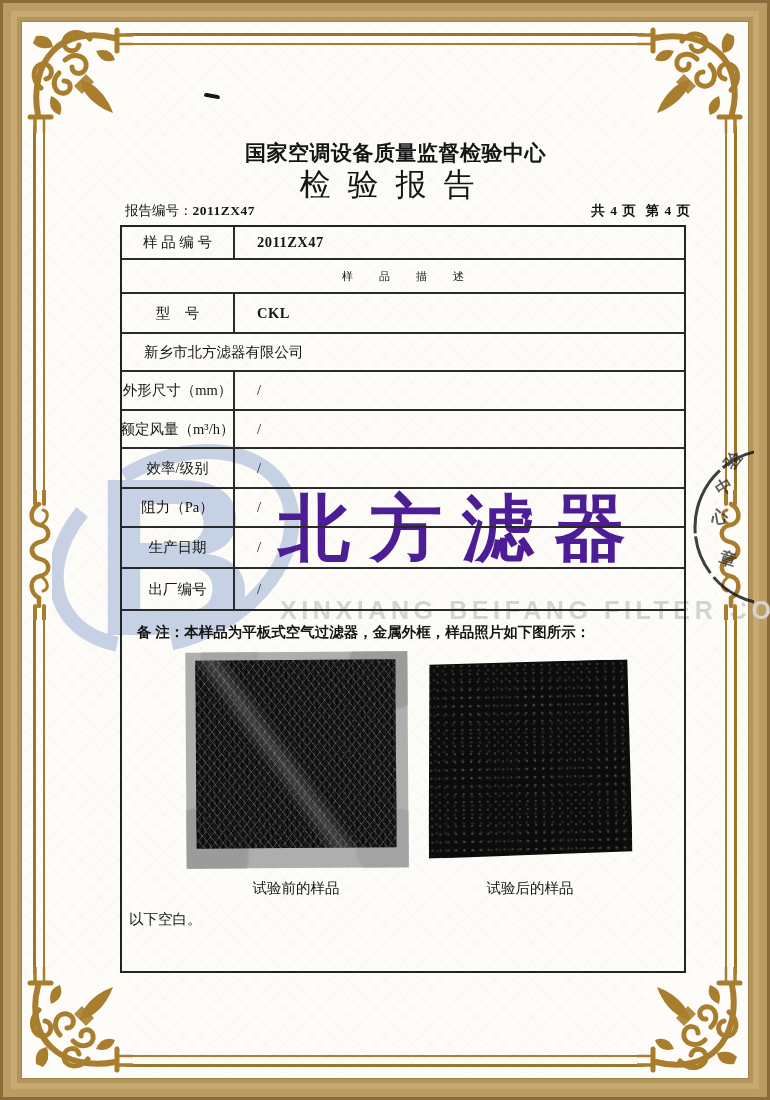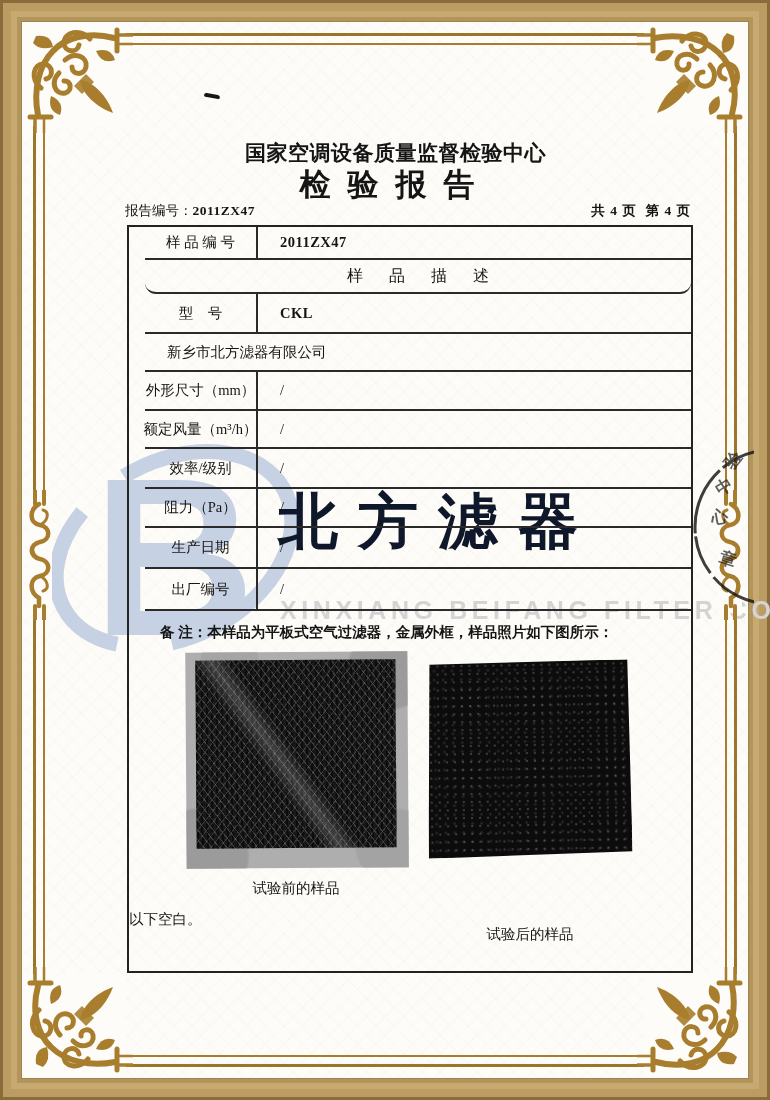--- a/index.html
+++ b/index.html
@@ -24,43 +24,43 @@
   .corner.tr{right:18px;top:18px;transform:rotate(90deg)}
   .corner.br{right:18px;bottom:18px;transform:rotate(180deg)}
   .corner.bl{left:18px;bottom:18px;transform:rotate(270deg)}
   .midscroll{position:absolute;width:30px;height:130px;z-index:3;}
   .midscroll.l{left:25px;top:490px}
   .midscroll.r{left:715px;top:490px;transform:scaleX(-1)}
   
   .wm{position:absolute;z-index:1;line-height:1;user-select:none;}
   .wm-logo{left:42px;top:424px;width:265px;height:250px;}
   .wm-cn{left:278px;top:492px;font-family:"Liberation Sans","DejaVu Sans",sans-serif;
-         font-weight:900;font-size:60px;letter-spacing:20px;color:#0f172a;white-space:pre;}
+         font-weight:900;font-size:72px;letter-spacing:20px;color:#4c1d95;white-space:pre;}
   .wm-en{left:280px;top:598px;font-family:"Liberation Sans","DejaVu Sans",sans-serif;
          font-weight:700;font-size:25px;letter-spacing:4.6px;color:#d4d4d4;white-space:pre;}
   
   .hdr-org{position:absolute;left:123px;top:139px;width:545px;text-align:center;z-index:4;
            font-family:"Liberation Sans","DejaVu Sans",sans-serif;font-weight:bold;
            font-size:21px;letter-spacing:.5px;}
   .hdr-doc{position:absolute;left:123px;top:164px;width:545px;text-align:center;z-index:4;
-           font-family:"Liberation Sans","DejaVu Sans",sans-serif;font-weight:bold;
+           font-family:"Liberation Sans","DejaVu Sans",sans-serif;font-weight:normal;
            font-size:31px;letter-spacing:17px;}
   .hdr-meta{position:absolute;left:125px;top:202px;width:566px;display:flex;z-index:4;
             justify-content:space-between;font-size:13.5px;}
   .hdr-meta .pg{font-weight:bold;letter-spacing:1px;}
   
-  .tbl{position:absolute;left:127px;top:225px;width:566px;height:748px;z-index:4;
-       border:2px solid #232323;box-sizing:border-box;display:flex;flex-direction:column;padding-left:16px;}
+  .tbl{position:absolute;left:120px;top:225px;width:566px;height:748px;z-index:4;
+       border:2px solid #232323;box-sizing:border-box;display:flex;flex-direction:column;}
   .trow{display:flex;border-bottom:2px solid #2a2a2a;box-sizing:border-box;}
   .tlabel{width:113px;border-right:2px solid #2a2a2a;box-sizing:border-box;display:flex;
           align-items:center;justify-content:center;font-size:14.5px;white-space:pre;}
   .tvalue{flex:1;display:flex;align-items:center;padding-left:22px;font-size:14.5px;}
   .strong{font-weight:bold;letter-spacing:.5px;}
-  .tsection{display:flex;align-items:center;justify-content:center;font-size:16px;
-            letter-spacing:26px;text-indent:26px;border-bottom:2px solid #2a2a2a;white-space:pre;border-radius:11px;}
+  .tsection{display:flex;align-items:center;justify-content:center;font-size:11px;
+            letter-spacing:26px;text-indent:26px;border-bottom:2px solid #2a2a2a;white-space:pre;}
   .tremark{flex:1;border-bottom:none;display:block;padding:12px 12px 0 15px;
            font-size:14.5px;font-weight:600;}
   .pre{white-space:pre;}
   
   .photo{position:absolute;z-index:4;}
   .photo-before{left:186px;top:652px;width:222px;height:216px;transform:rotate(-.4deg);
     background:
       radial-gradient(ellipse at 6% 94%, #9b9b9b 0 16%, transparent 17%),
       radial-gradient(ellipse at 94% 90%, #a3a3a3 0 13%, transparent 14%),
       radial-gradient(ellipse at 92% 8%, #9b9b9b 0 14%, transparent 15%),
@@ -75,21 +75,21 @@
       #181818;}
   .photo-after{left:427px;top:661px;width:204px;height:196px;transform:rotate(-1deg);
     clip-path:polygon(2% 1%, 99% 0%, 100% 98%, 0% 100%);
     background:
       radial-gradient(rgba(160,160,160,.32) 1px, transparent 1.6px),
       radial-gradient(rgba(120,120,120,.22) 1px, transparent 1.6px),
       #0c0c0c;
     background-size:8px 8px, 9px 9px;background-position:0 0, 4px 4px;}
   .caption{position:absolute;z-index:4;width:200px;text-align:center;font-size:14.5px;}
   .cap-before{left:196px;top:879px}
-  .cap-after{left:430px;top:925px}
+  .cap-after{left:430px;top:879px}
   .end-note{position:absolute;left:129px;top:910px;z-index:4;font-size:14.5px;}
   
   .stray{position:absolute;left:204px;top:94px;width:16px;height:4px;background:#161616;
          border-radius:3px 3px 2px 2px;transform:rotate(10deg);z-index:4;}
   .stamp{position:absolute;left:688px;top:438px;width:66px;height:178px;z-index:5;opacity:.82;}
 </style>
 </head>
 <body>
 
 <div class="page">

